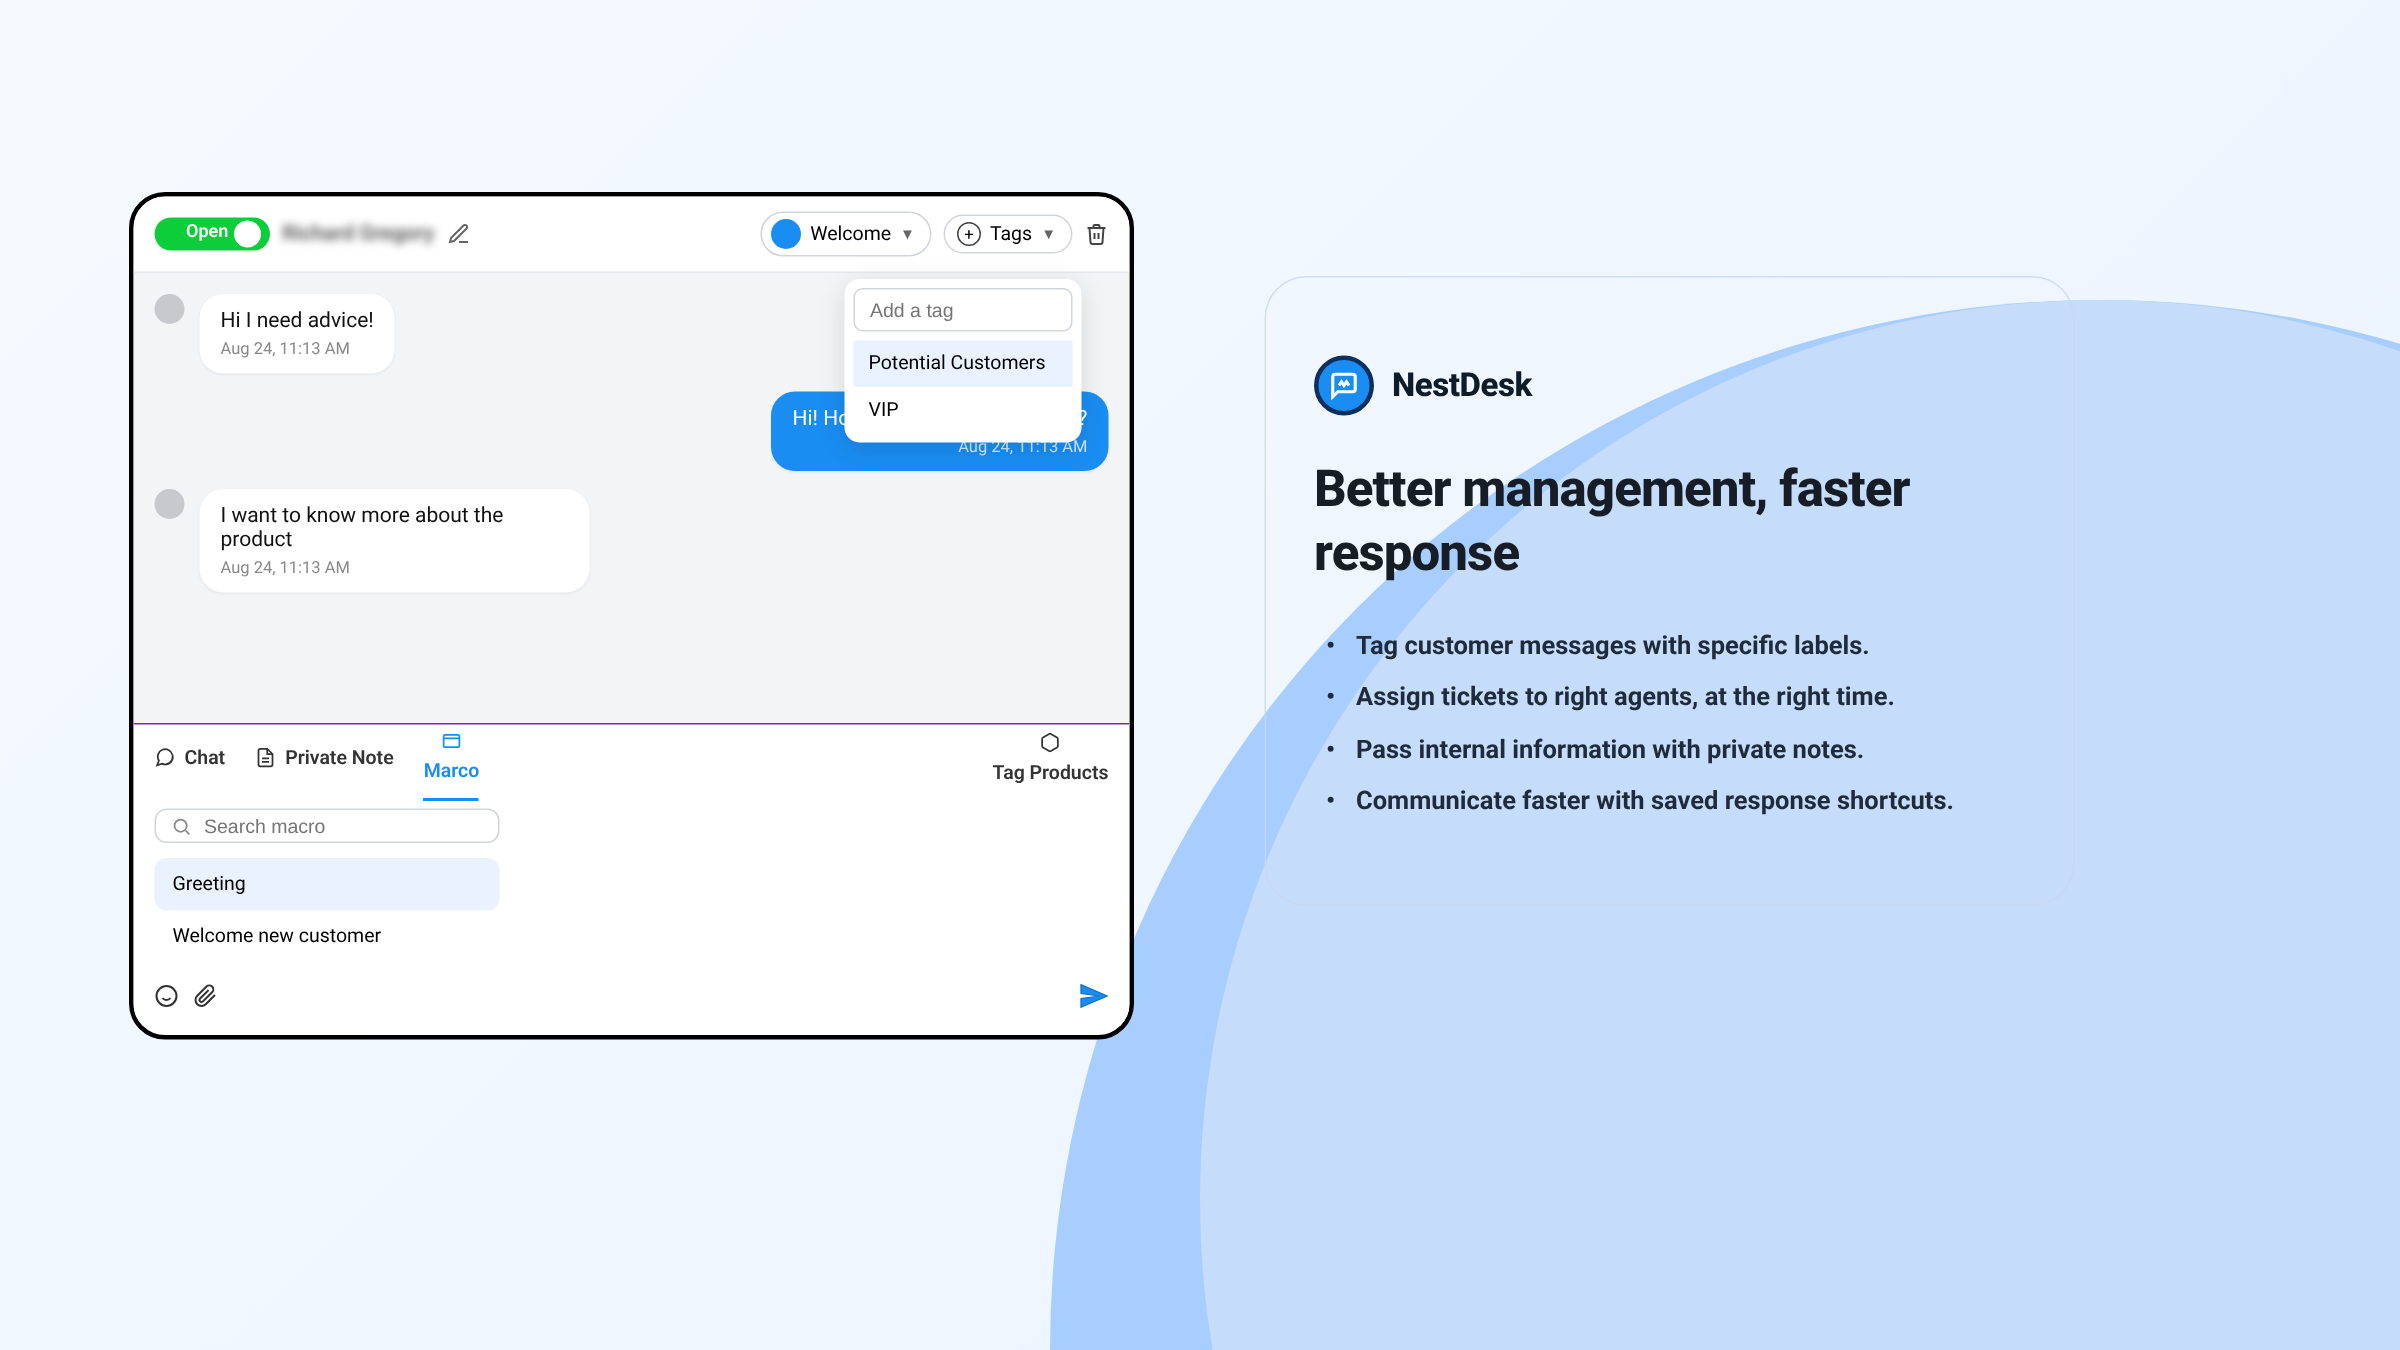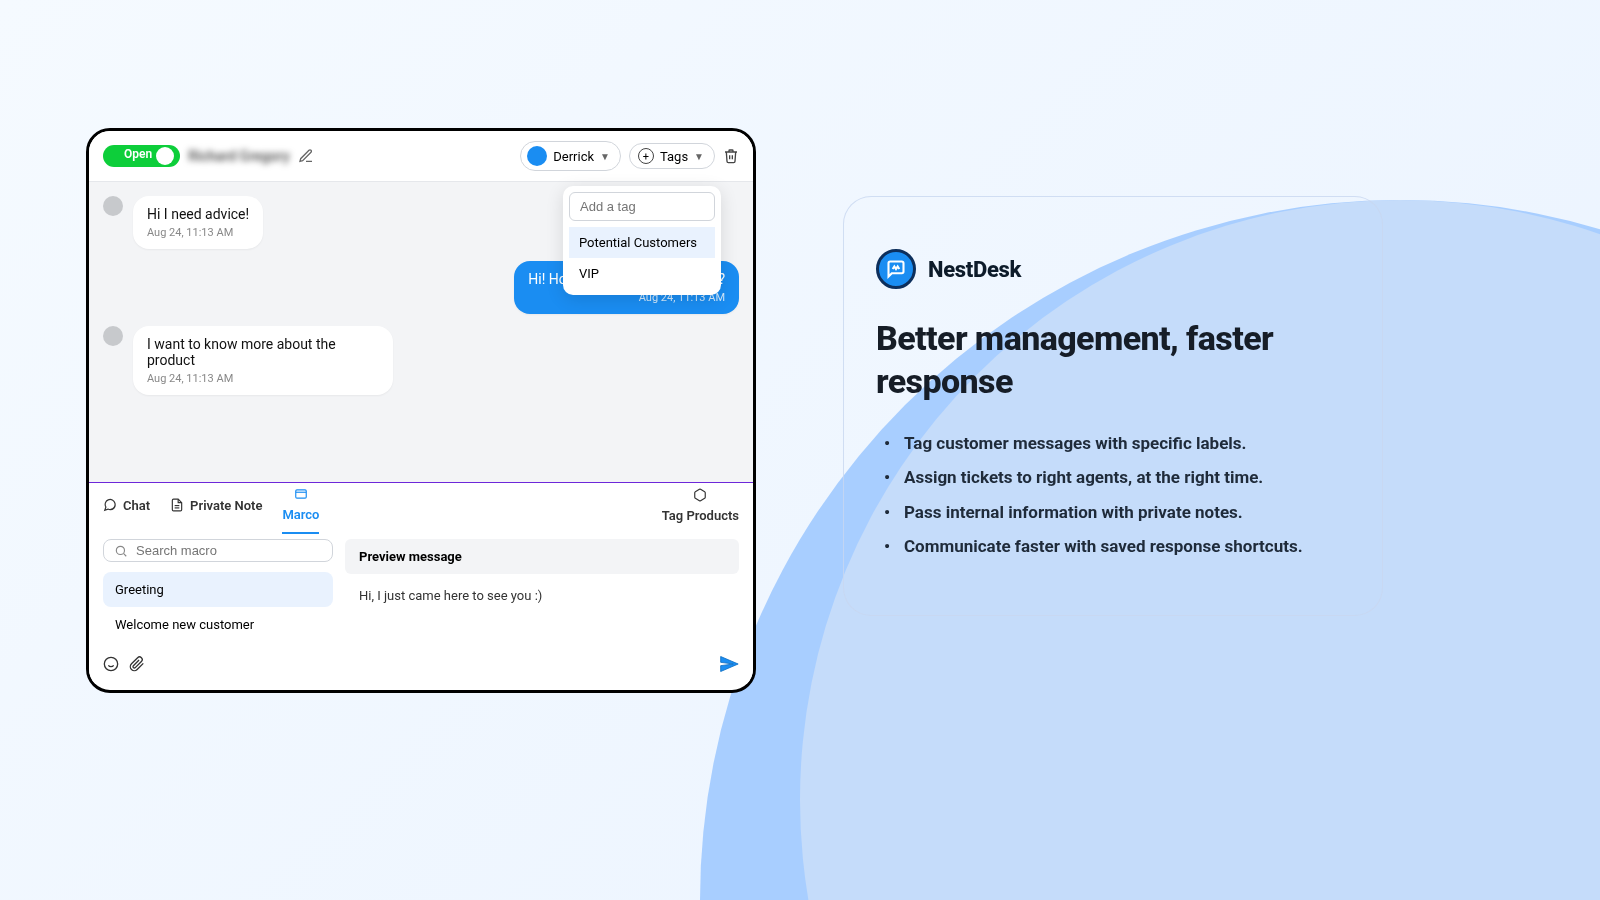--- a/index.html
+++ b/index.html
@@ -191,21 +191,21 @@
   display: flex;
   align-items: center;
   padding: 8px 14px 10px 14px;
   gap: 10px;
 }
 .composer-foot .send { margin-left: auto; }
 .send svg { transform: rotate(0deg); }
 .info-card {
   position: absolute;
   left: 843px;
-  top: 196px;
+  top: 184px;
   width: 540px;
   height: 420px;
   background: linear-gradient(180deg, rgba(255,255,255,0.0) 0%, rgba(255,255,255,0.0) 100%);
   border: 1px solid rgba(200,215,240,0.8);
   border-radius: 28px;
   padding: 52px 32px;
   z-index: 3;
 }
 .brand { display: flex; align-items: center; gap: 12px; margin-bottom: 28px; }
 .brand-logo {
@@ -235,21 +235,21 @@
     <div class="customer-name">Richard Gregory</div>
     <span class="edit-icon">
       <svg width="16" height="16" viewBox="0 0 24 24" fill="none" stroke="currentColor" stroke-width="2">
           <path d="M12 20h9"></path>
           <path d="M16.5 3.5a2.1 2.1 0 113 3L7 19l-4 1 1-4 12.5-12.5z"></path>
         </svg>
     </span>
     <div class="spacer"></div>
     <div class="agent-select">
       <div class="agent-avatar"></div>
-      <span>Derrick</span>
+      <span>Welcome</span>
       <span class="chev">▼</span>
     </div>
     <div class="tags-select">
       <span class="circle-plus">+</span>
       <span>Tags</span>
       <span class="chev">▼</span>
     </div>
     <span class="trash">
       <svg width="16" height="16" viewBox="0 0 24 24" fill="none" stroke="currentColor" stroke-width="2">
           <polyline points="3 6 5 6 21 6"></polyline>
@@ -340,24 +340,20 @@
           <span>
             <svg width="14" height="14" viewBox="0 0 24 24" fill="none" stroke="#888" stroke-width="2">
                 <circle cx="11" cy="11" r="7"></circle>
                 <line x1="21" y1="21" x2="16.65" y2="16.65"></line>
               </svg>
           </span>
           <input placeholder="Search macro" style="">
         </div>
         <div class="macro-item selected">Greeting</div>
         <div class="macro-item">Welcome new customer</div>
-      </div>
-      <div class="preview-right">
-        <div class="preview-header">Preview message</div>
-        <div class="preview-body">Hi, I just came here to see you :)</div>
       </div>
     </div>
 
     <div class="composer-foot">
       <span>
         <svg width="16" height="16" viewBox="0 0 24 24" fill="none" stroke="#333" stroke-width="2">
             <circle cx="12" cy="12" r="10"></circle>
             <path d="M8 14s1.5 2 4 2 4-2 4-2"></path>
             <line x1="9" y1="9" x2="9.01" y2="9"></line>
             <line x1="15" y1="9" x2="15.01" y2="9"></line>

